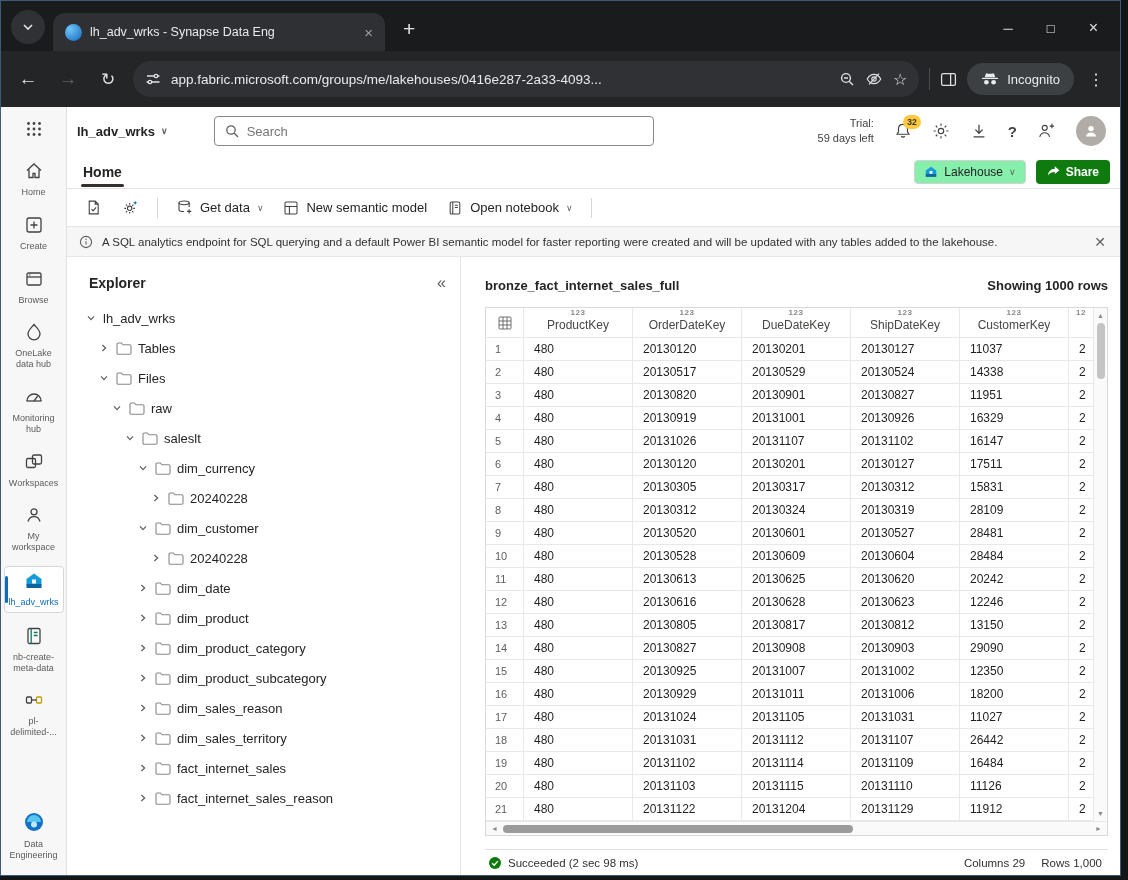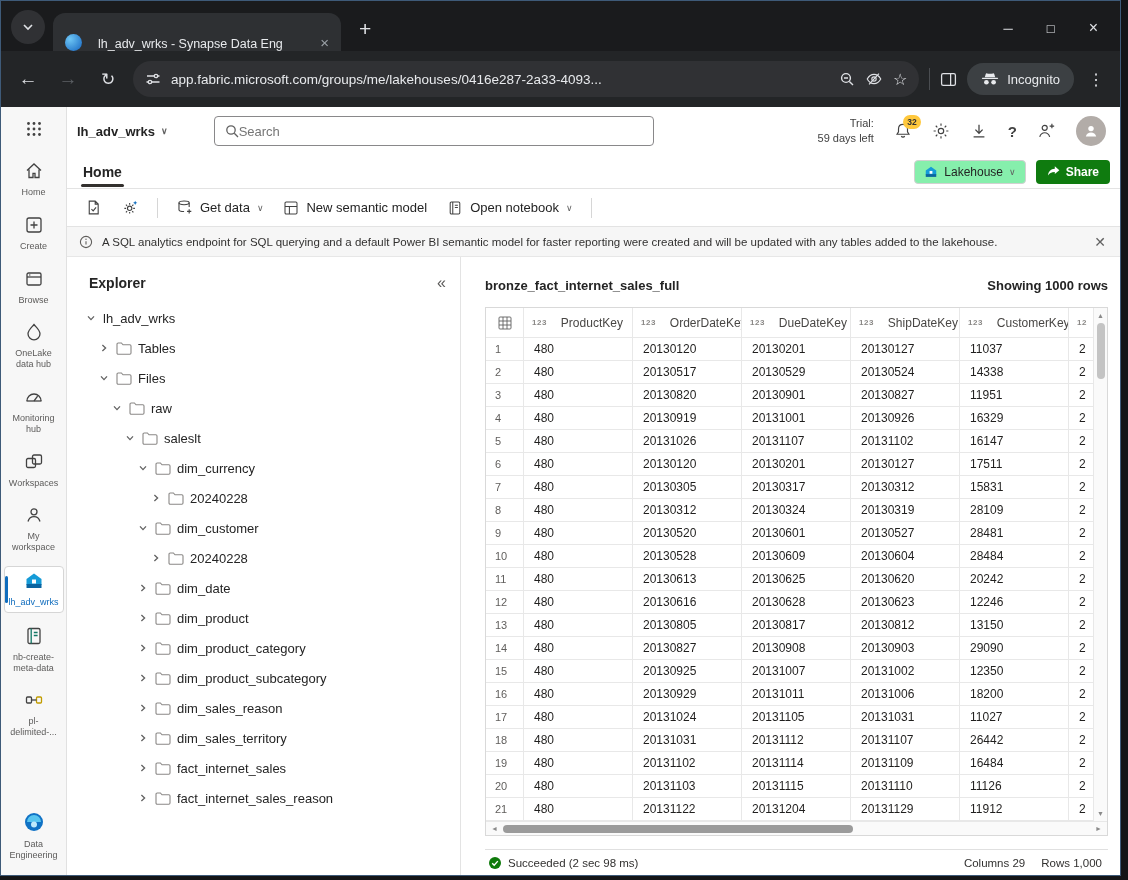--- a/index.html
+++ b/index.html
@@ -2,21 +2,21 @@
 <html><head>
 <meta charset="utf-8">
 <style>
   * { box-sizing: border-box; margin: 0; padding: 0; }
   html,body { width:1128px; height:880px; overflow:hidden; background:#141517; font-family:"Liberation Sans", sans-serif; }
   .window { width:1121px; height:876px; display:flex; flex-direction:column; background:#1b1c1e; border:1px solid #3e5a78; }
 
   
   .tabstrip { height:50px; background:#1a1b1d; display:flex; align-items:flex-end; padding:0 8px; flex:none; }
   .tab-search { width:34px; height:34px; border-radius:50%; background:#303134; display:flex; align-items:center; justify-content:center; margin:0 8px 7px 2px; cursor:pointer; }
-  .btab { width:288px; height:38px; background:#2e3033; border-radius:12px 12px 0 0; display:flex; align-items:flex-end; padding:0 8px 0 12px; gap:16px; }
+  .btab { width:332px; height:38px; background:#2e3033; border-radius:12px 12px 0 0; display:flex; align-items:center; padding:0 8px 0 12px; gap:8px; }
   .favicon { width:17px; height:17px; border-radius:50%; background:radial-gradient(circle at 30% 30%, #6ec6f5, #1565c0); flex:none; }
   .tab-title { color:#e8eaed; font-size:12.5px; white-space:nowrap; overflow:hidden; flex:1; }
   .tab-close { color:#9aa0a6; font-size:15px; padding:0 4px; cursor:pointer; }
   .newtab { color:#dfe1e5; font-size:21px; margin:0 0 10px 10px; padding:0 8px; cursor:pointer; }
   .wincontrols { margin-left:auto; display:flex; align-items:center; gap:34px; padding:0 14px 14px 0; color:#dfe1e5; font-size:13px; }
   .wincontrols span { cursor:pointer; }
 
   .addressbar { height:56px; background:#232527; display:flex; align-items:center; padding:0 12px; gap:10px; flex:none; }
   .navico { color:#dfe1e5; font-size:19px; width:30px; text-align:center; cursor:pointer; }
   .navico.disabled { color:#5d6165; }
@@ -37,21 +37,21 @@
   .rail-item:last-child { margin-top:auto; }
   .rail-label { font-size:9px; color:#5c5b5a; text-align:center; line-height:1.2; word-break:break-word; padding:0 2px; }
   .rail-item.selected { background:#ffffff; border:1px solid #d6d6d6; border-radius:4px; }
   .rail-item.selected::before { content:""; position:absolute; left:0; top:9px; bottom:9px; width:3px; border-radius:2px; background:#0f6cbd; }
   .rail-item.selected .rail-label { color:#0f6cbd; }
 
   .main { flex:1; display:flex; flex-direction:column; overflow:hidden; }
   .apphead { height:48px; display:flex; align-items:center; padding:0 14px 0 10px; gap:14px; background:#fff; flex:none; }
   .wsname { font-size:13px; font-weight:bold; color:#242424; display:flex; align-items:center; gap:6px; cursor:pointer; }
   .chev { font-size:9px; color:#616161; }
-  .searchbox { width:440px; height:30px; border:1px solid #89888a; border-radius:4px; display:flex; align-items:center; gap:0; padding:0 10px; margin-left:32px; background:#fff; }
+  .searchbox { width:440px; height:30px; border:1px solid #89888a; border-radius:4px; display:flex; align-items:center; gap:8px; padding:0 10px; margin-left:32px; background:#fff; }
   .searchbox input { border:none; outline:none; flex:1; font-size:13px; font-family:"Liberation Sans",sans-serif; color:#242424; background:transparent; }
   .headright { margin-left:auto; display:flex; align-items:center; gap:20px; }
   .trial { font-size:11px; color:#424242; text-align:right; line-height:1.35; }
   .hicon { position:relative; display:flex; align-items:center; cursor:pointer; color:#424242; }
   .badge { position:absolute; top:-7px; right:-9px; background:#ffc83d; color:#323130; font-size:8.5px; font-weight:bold; border-radius:8px; padding:2px 4px; }
   .qmark { font-size:15px; color:#424242; font-weight:bold; }
   .avatar { width:30px; height:30px; border-radius:50%; background:#b2aca8; display:flex; align-items:center; justify-content:center; cursor:pointer; }
 
   .tabrow { height:34px; display:flex; align-items:center; padding:0 10px 0 12px; border-bottom:1px solid #e3e3e3; flex:none; }
   .hometab { font-size:14px; font-weight:bold; color:#242424; position:relative; padding:6px 4px; cursor:pointer; }
@@ -82,21 +82,21 @@
   .pane { flex:1; display:flex; flex-direction:column; padding:12px 12px 0 24px; overflow:hidden; }
   .pane-head { display:flex; align-items:center; justify-content:space-between; height:32px; flex:none; }
   .pane-title { font-size:13px; font-weight:bold; color:#242424; }
   .pane-showing { font-size:13px; font-weight:bold; color:#242424; }
 
   .grid { border:1px solid #d9d9d9; display:flex; flex-direction:column; flex:none; margin-top:6px; background:#fff; }
   .grid-main { display:flex; }
   .grid-table { flex:1; overflow:hidden; }
   .gr { display:flex; }
   .th, .td { border-right:1px solid #e8e8e8; border-bottom:1px solid #e8e8e8; overflow:hidden; white-space:nowrap; flex:none; }
-  .th { height:30px; display:flex; align-items:center; gap:14px; padding:0 8px; font-size:12px; color:#484644; background:#fff; cursor:pointer; }
+  .th { height:30px; display:flex; align-items:center; gap:1px; padding:0 8px; font-size:12px; color:#484644; background:#fff; cursor:pointer;flex-direction:column; }
   .td { height:23px; line-height:22px; font-size:12px; color:#201f1e; padding:0 10px; }
   .th.corner, .td.rownum { width:38px; }
   .td.rownum { color:#605e5c; font-size:11px; padding:0 0 0 9px; }
   .th.col, .td.cell { width:109px; }
   .th.partial, .td.partialcell { flex:1; border-right:none; }
   .type123 { font-size:8px; color:#8a8886; letter-spacing:0.5px; font-weight:bold; flex:none; }
   .th.corner { justify-content:center; padding:0; }
 
   .vscroll { width:14px; background:#fafafa; border-left:1px solid #e8e8e8; display:flex; flex-direction:column; align-items:center; flex:none; }
   .varrow { font-size:7px; color:#8a8a8a; padding:4px 0; cursor:pointer; }

